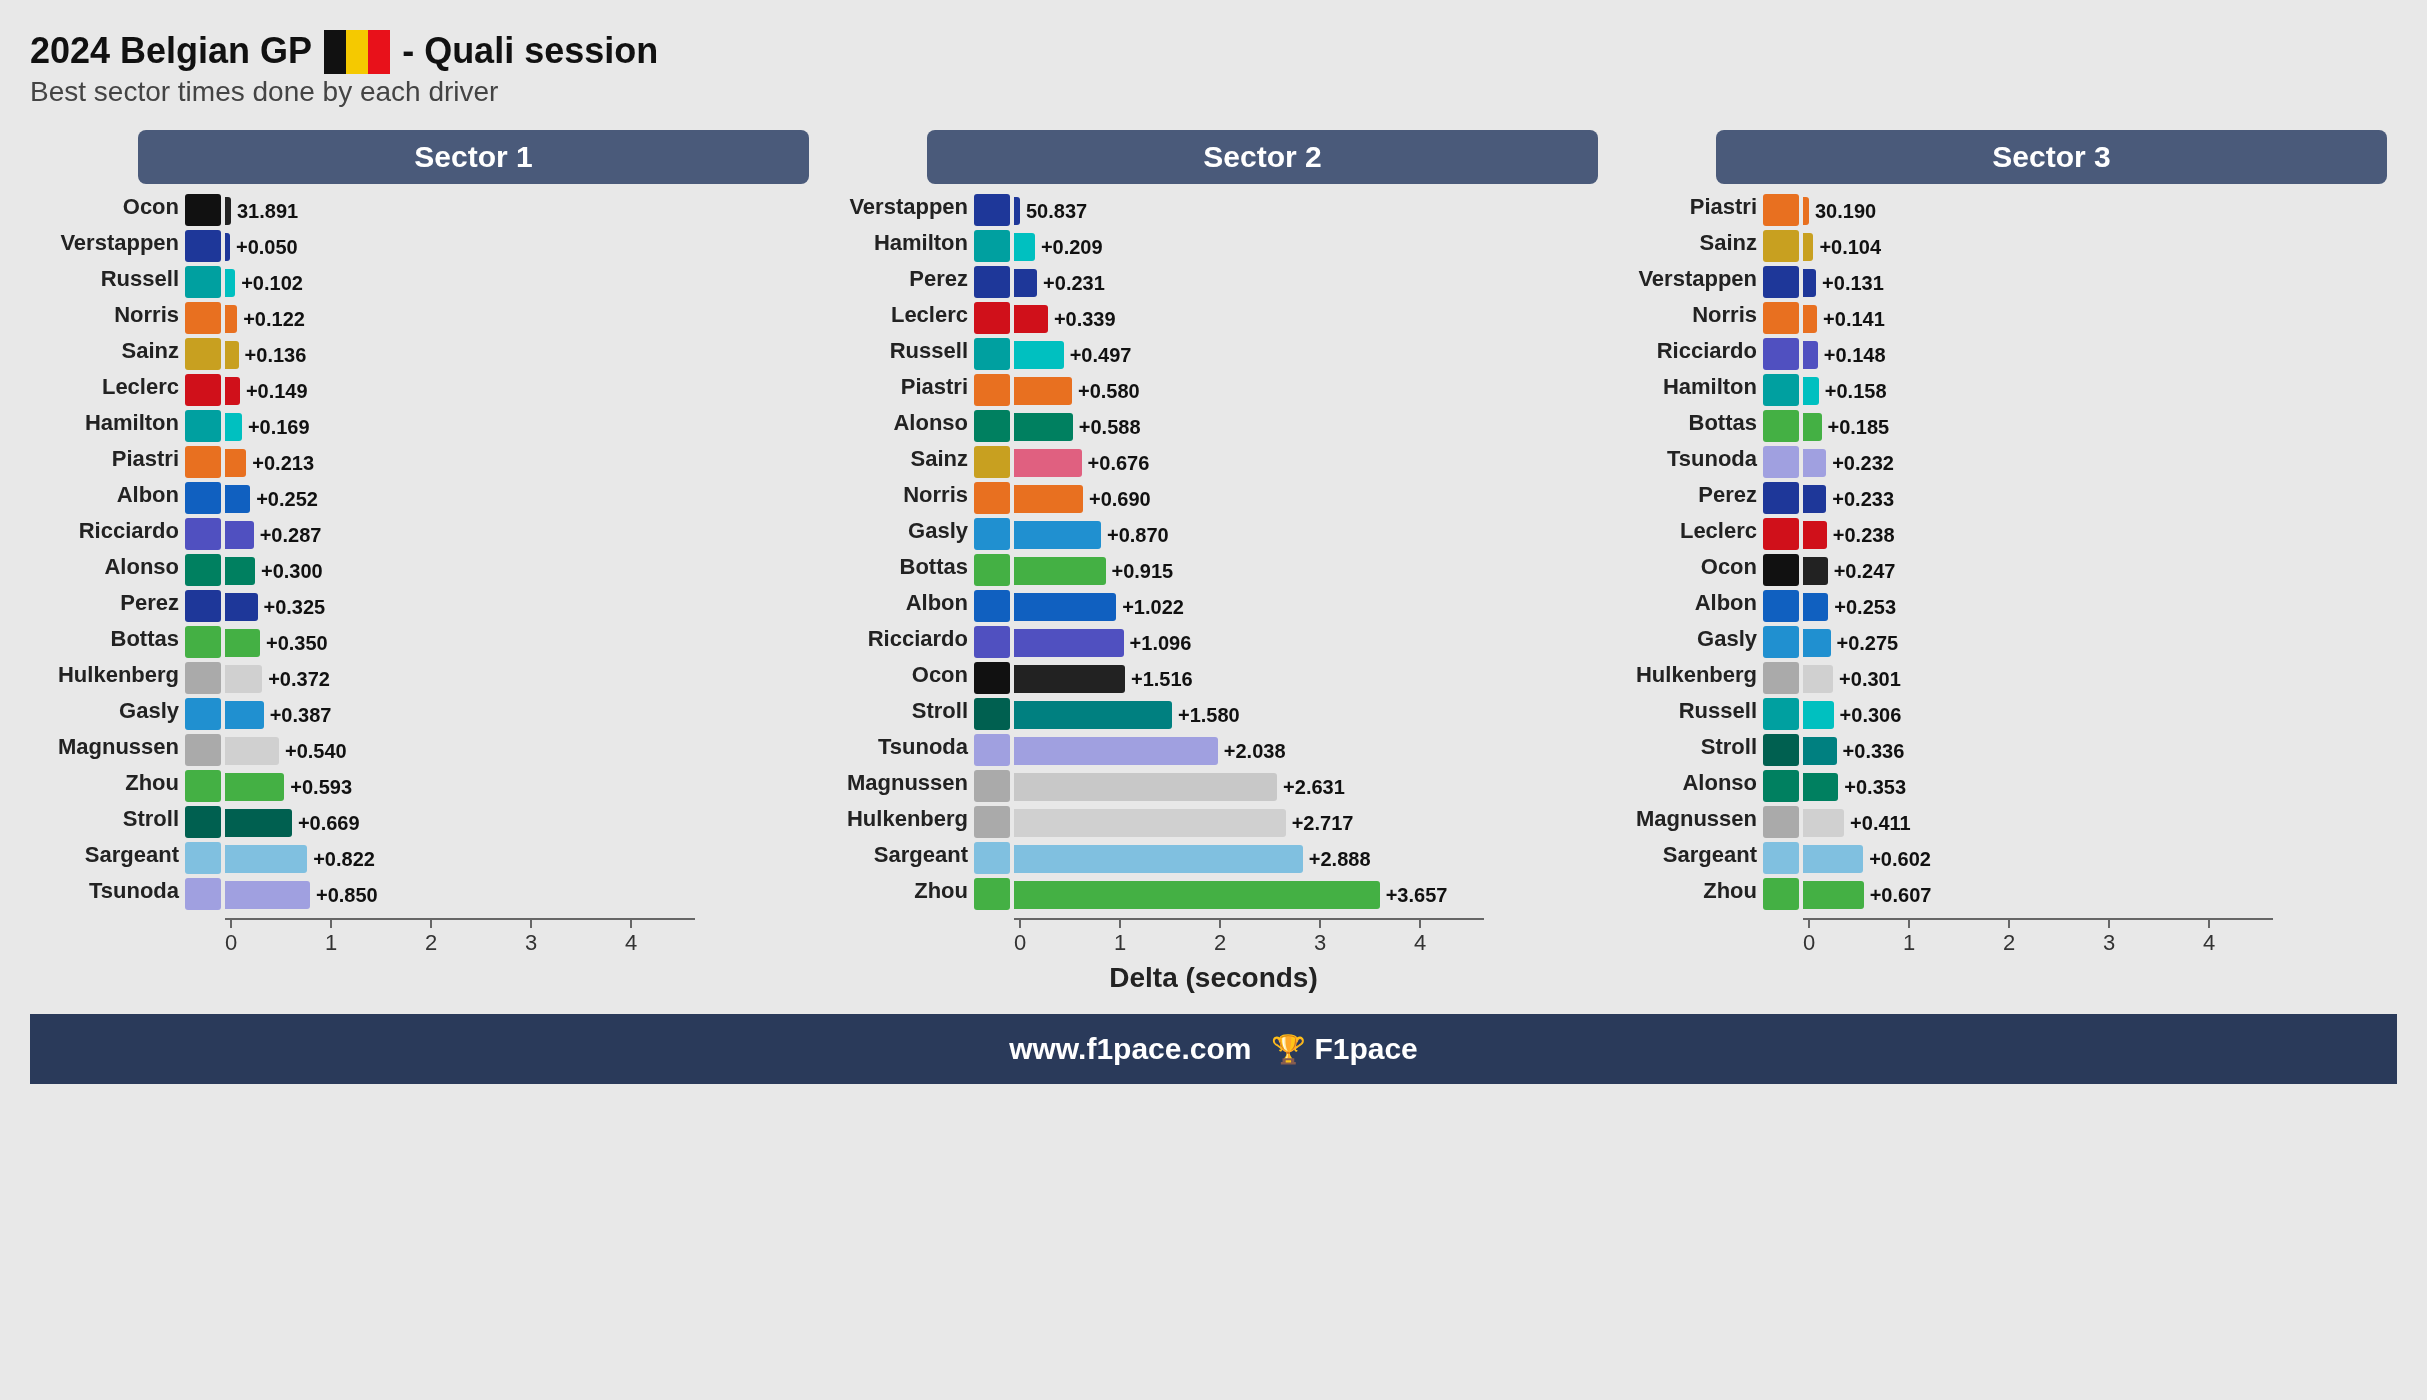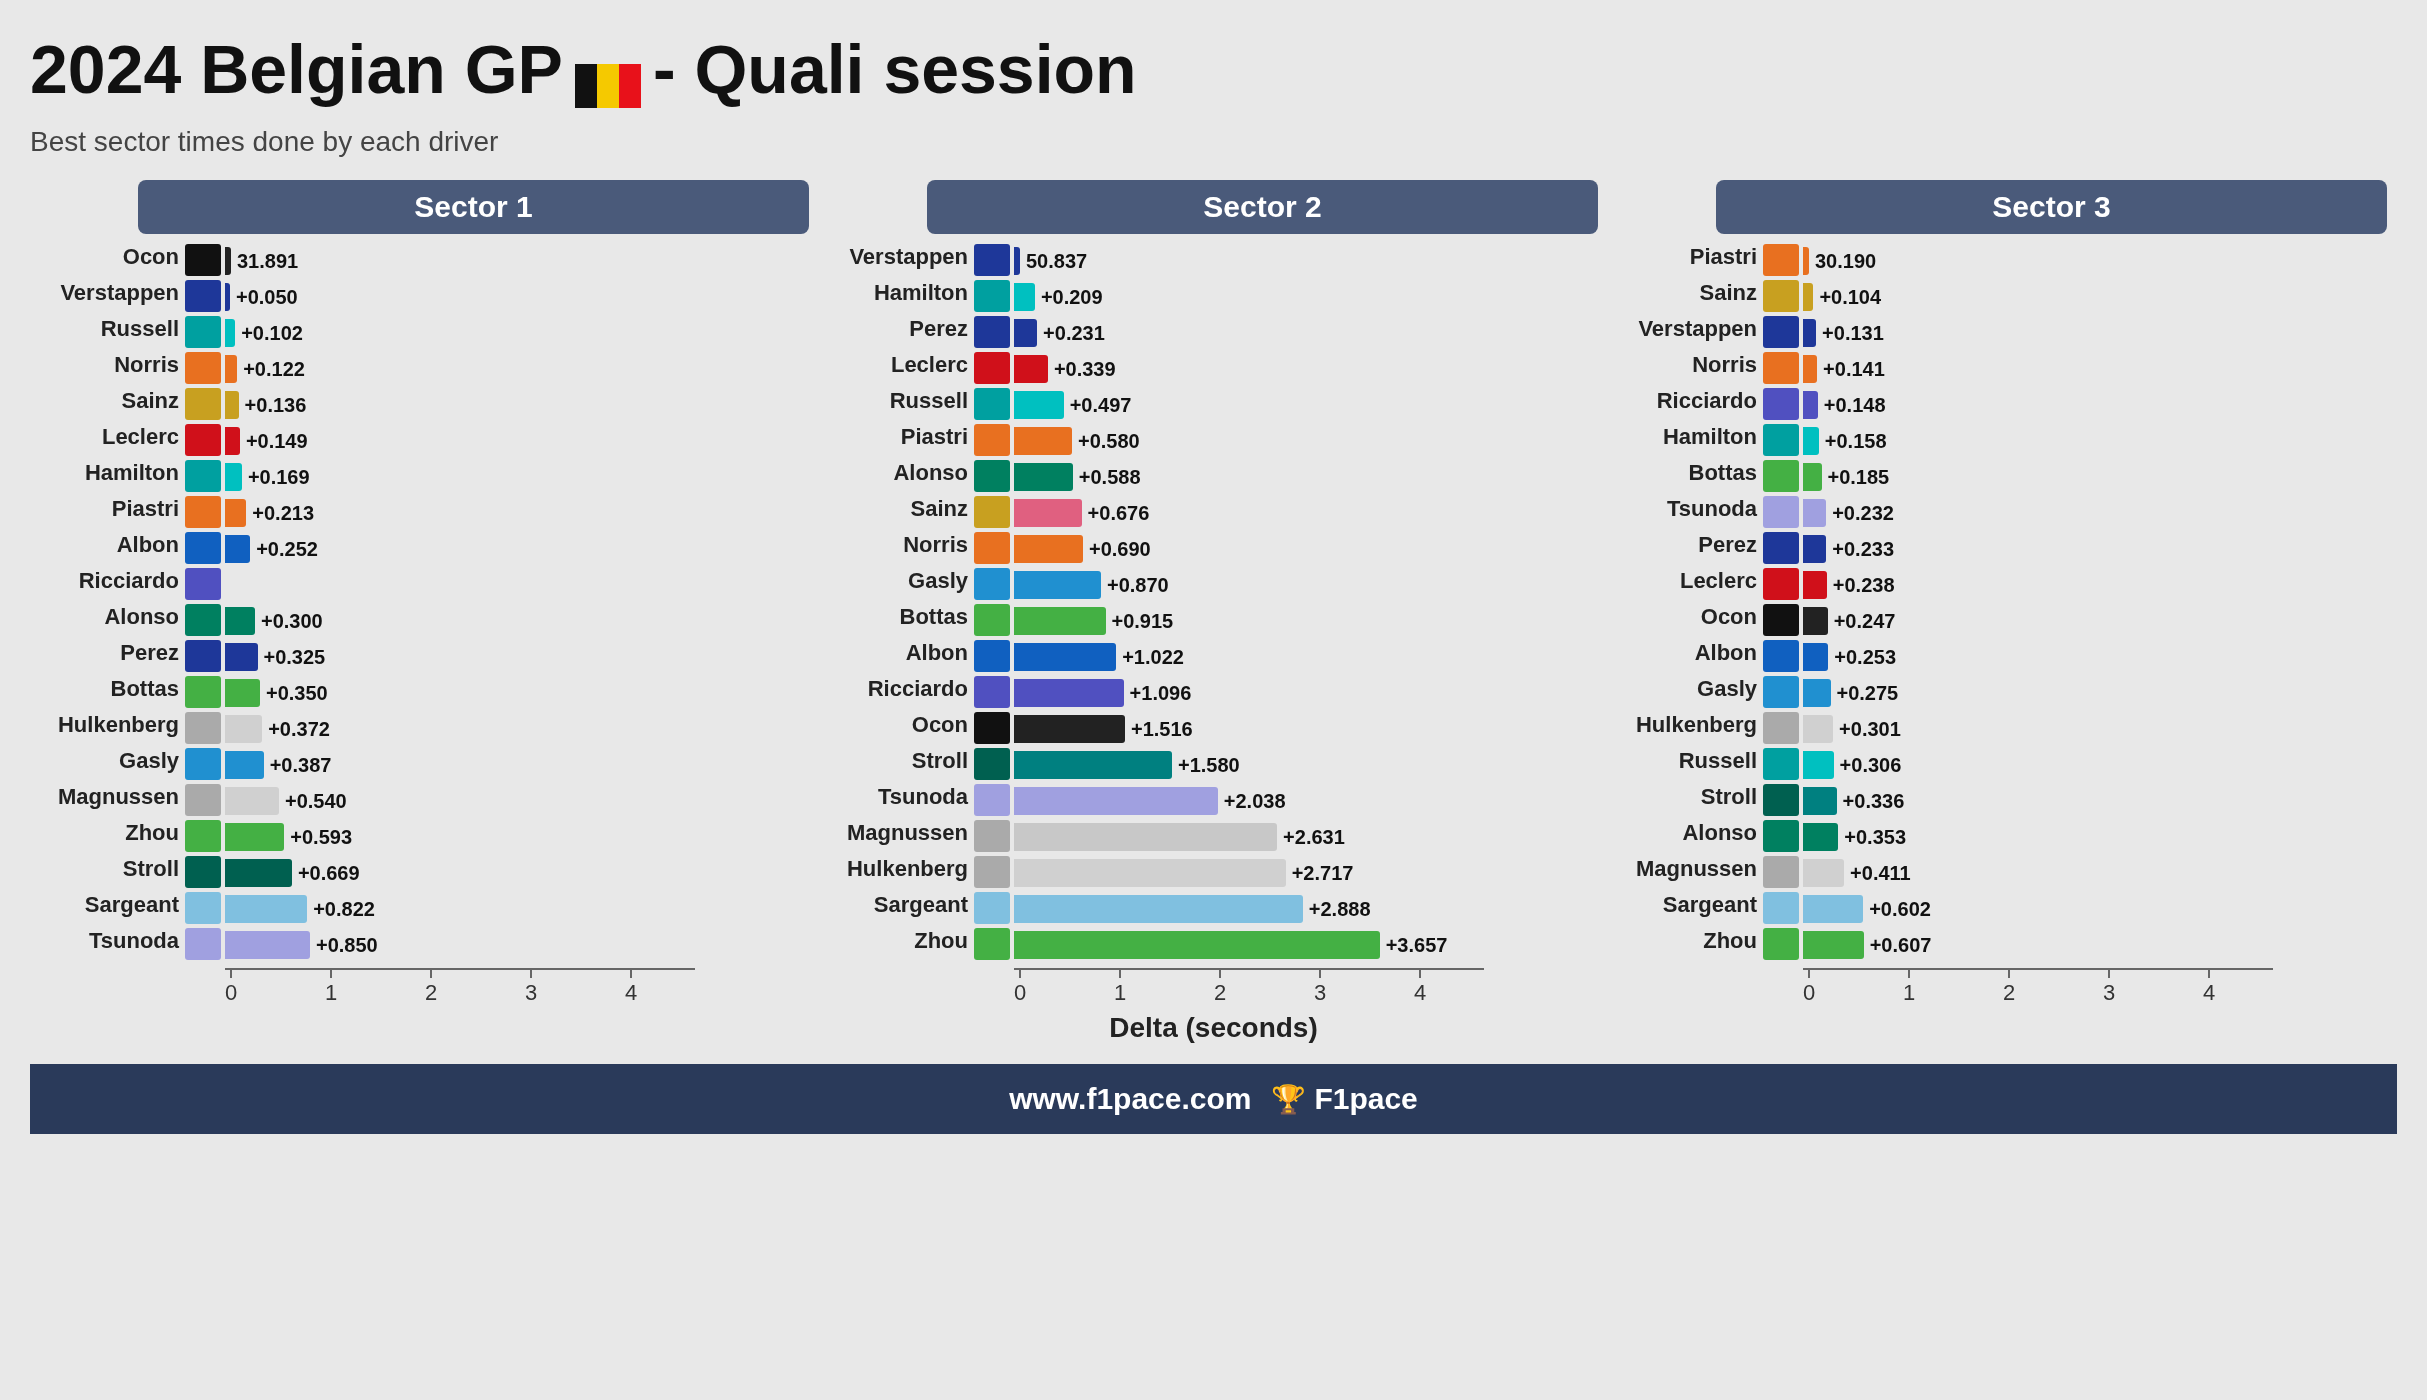--- a/index.html
+++ b/index.html
@@ -4,27 +4,27 @@
   <style>
     * { box-sizing: border-box; margin: 0; padding: 0; }
     body {
       background: #e8e8e8;
       font-family: 'Arial', sans-serif;
       width: 2427px;
       min-height: 1400px;
       padding: 30px 30px 10px 30px;
     }
     .page-title {
-      font-size: 68px;
+      font-size: 36px;
       font-weight: 900;
       color: #111;
       display: flex;
-      align-items: flex-end;
+      align-items: flex-start;
       gap: 12px;
-      margin-bottom: 18px;
+      margin-bottom: 2px;
     }
     .flag {
       display: inline-flex;
       gap: 0;
       height: 44px;
       width: 66px;
     }
     .flag-stripe {
       flex: 1;
       height: 44px;
@@ -242,20 +242,24 @@
           <div class="driver-label">Albon</div>
           <div class="team-badge" style="background: rgb(16, 96, 192); color: rgb(255, 255, 255);"></div>
           <div class="bar-and-value">
             <div class="bar" style="width: 25.2px; background: rgb(16, 96, 192);"></div>
             <span class="bar-value">+0.252</span>
           </div>
         </div>
         <div class="bar-row">
           <div class="driver-label">Ricciardo</div>
           <div class="team-badge" style="background: rgb(80, 80, 192); color: rgb(255, 255, 255);"></div>
+          <div class="bar-and-value">
+            <div class="bar" style="width: 28.7px; background: rgb(80, 80, 192);"></div>
+            <span class="bar-value">+0.287</span>
+          </div>
         </div>
         <div class="bar-row">
           <div class="driver-label">Alonso</div>
           <div class="team-badge" style="background: rgb(0, 128, 96); color: rgb(255, 255, 255);"></div>
           <div class="bar-and-value">
             <div class="bar" style="width: 30px; background: rgb(0, 128, 96);"></div>
             <span class="bar-value">+0.300</span>
           </div>
         </div>
         <div class="bar-row">

